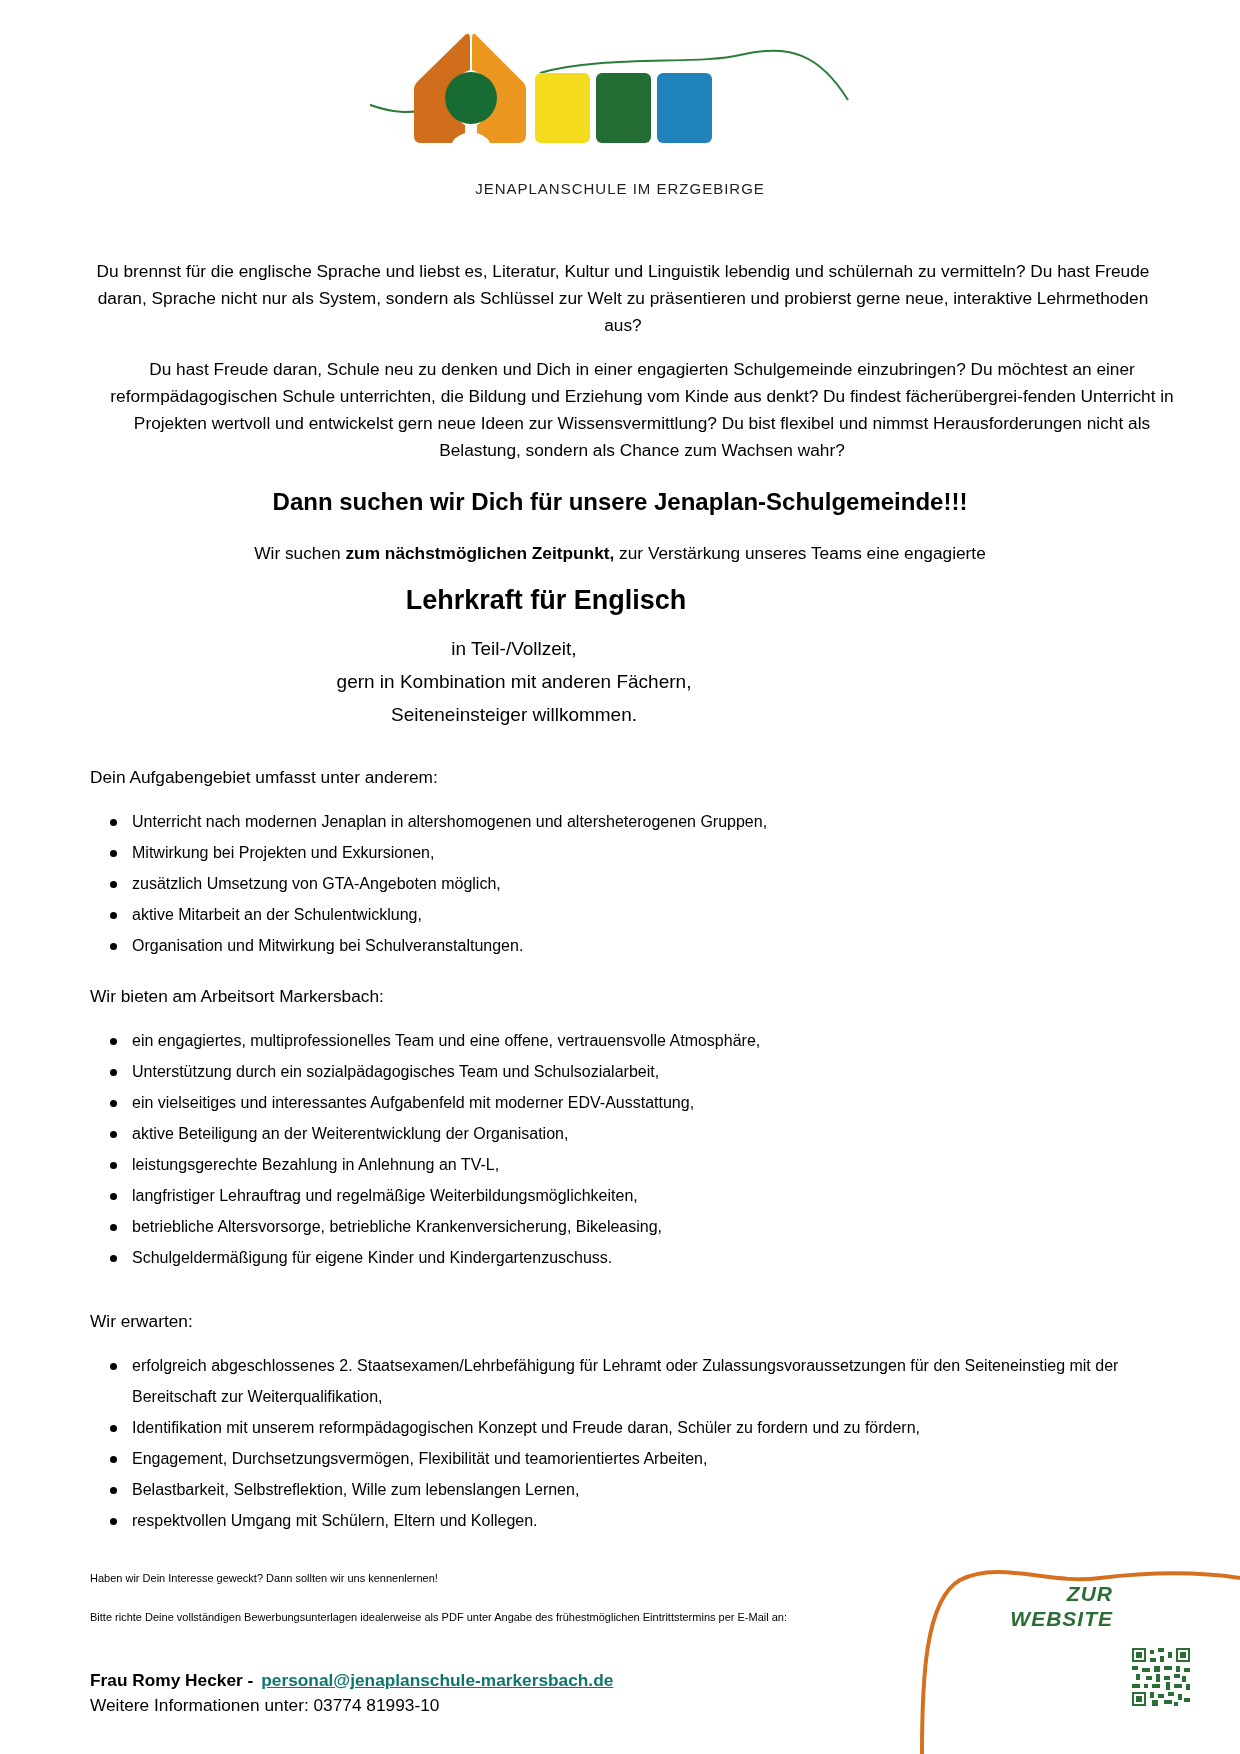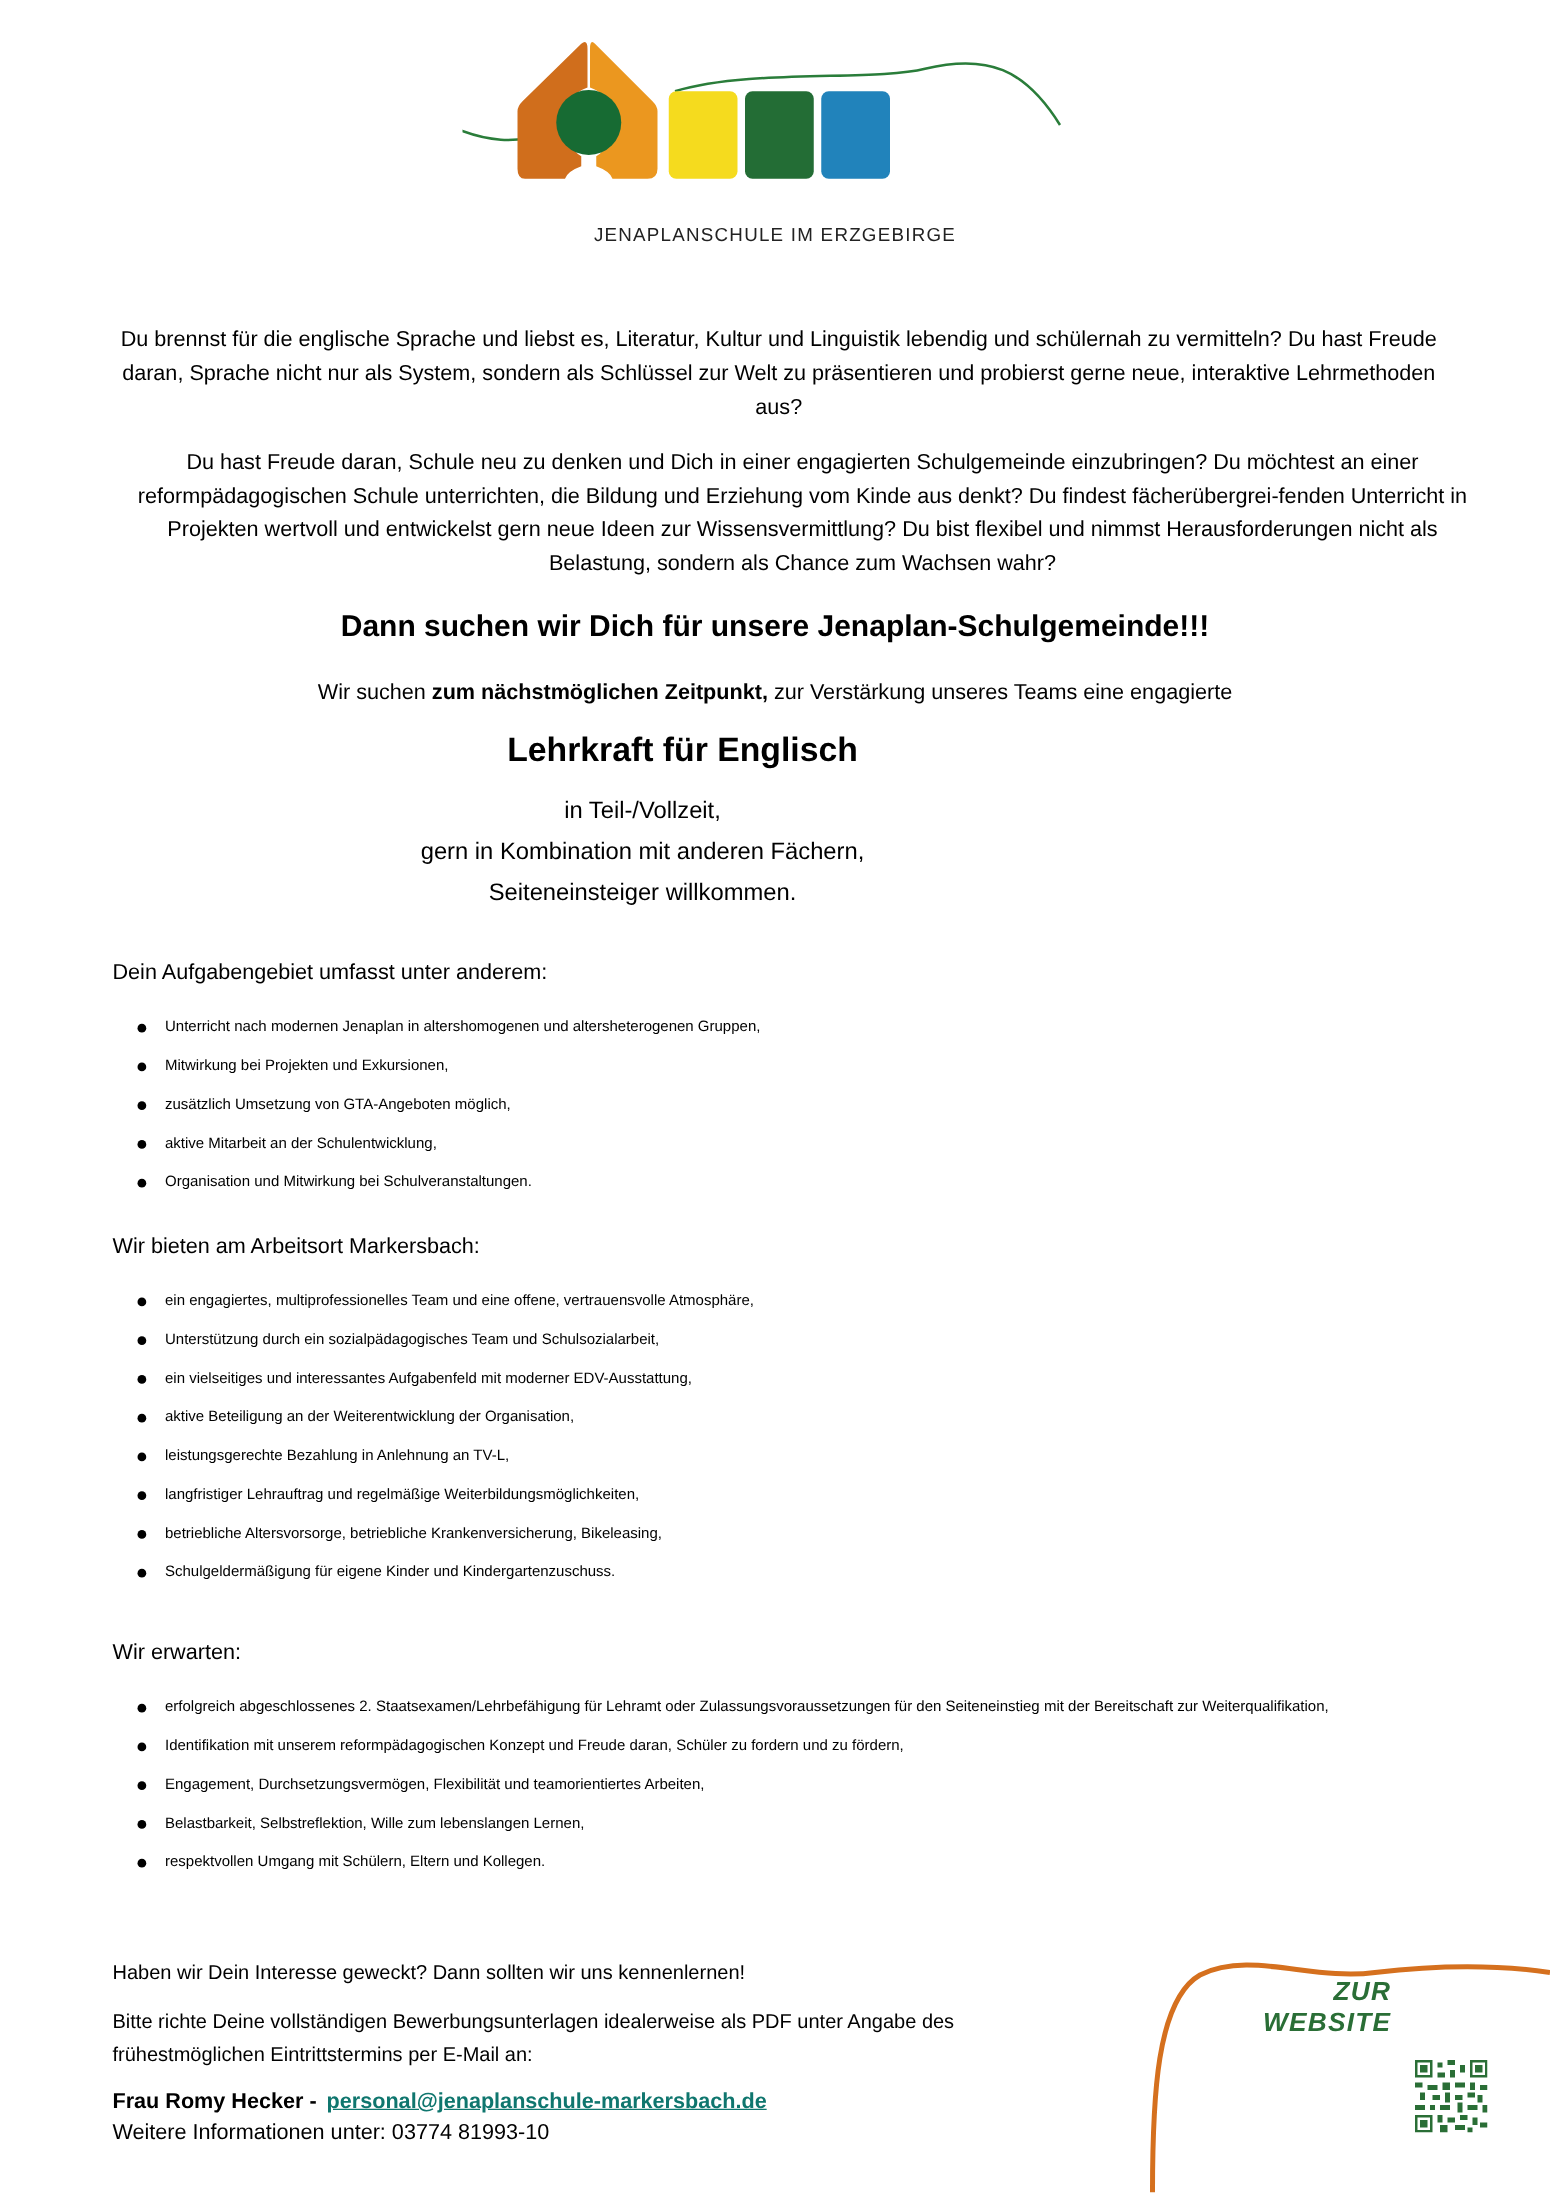--- a/index.html
+++ b/index.html
@@ -20,32 +20,32 @@
               font-size: 24px; font-weight: bold; }
   .search-line { position: absolute; left: 0; width: 1240px; text-align: center; top: 543px;
                  font-size: 17.3px; }
   .job-title { position: absolute; left: 0; width: 1092px; text-align: center; top: 585px;
                font-size: 27px; font-weight: bold; }
   .job-sub { position: absolute; left: 0; width: 1028px; text-align: center; top: 632px;
              font-size: 19px; line-height: 33px; }
 
   .section-label { position: absolute; left: 90px; font-size: 17.3px; }
   ul.list { position: absolute; left: 90px; width: 1060px; margin: 0; padding: 0; list-style: none;
-            font-size: 12px; }
+            font-size: 16px; }
   ul.list li { position: relative; padding-left: 42px; line-height: 31px; }
   ul.list li::before { content: ""; position: absolute; left: 20px; top: 13px; width: 7px; height: 7px;
                        border-radius: 50%; background: #000; }
   #tasks-label { top: 767px; }
   #tasks-list { top: 806px; }
   #offer-label { top: 986px; }
   #offer-list { top: 1025px; }
   #expect-label { top: 1311px; }
   #expect-list { top: 1350px; }
 
-  .closing { position: absolute; left: 90px; width: 780px; font-size: 16px; line-height: 27px; }
+  .closing { position: absolute; left: 90px; width: 780px; font-size: 11px; line-height: 27px; }
   #closing1 { top: 1565px; }
   #closing2 { top: 1604px; }
   .contact { position: absolute; left: 90px; top: 1668px; font-size: 17.3px; line-height: 25px; }
   .contact .name { font-weight: bold; }
   .contact a { color: #0f766e; text-decoration: underline; font-weight: bold; margin-left: 8px; }
 
   #corner-curve { position: absolute; left: 900px; top: 1560px; width: 340px; height: 194px; }
   .website-label { position: absolute; left: 1005px; top: 1581px; width: 108px; text-align: right;
                    color: #2a6e36; font-weight: bold; font-style: italic; font-size: 21px;
                    line-height: 25px; letter-spacing: 1px; }

